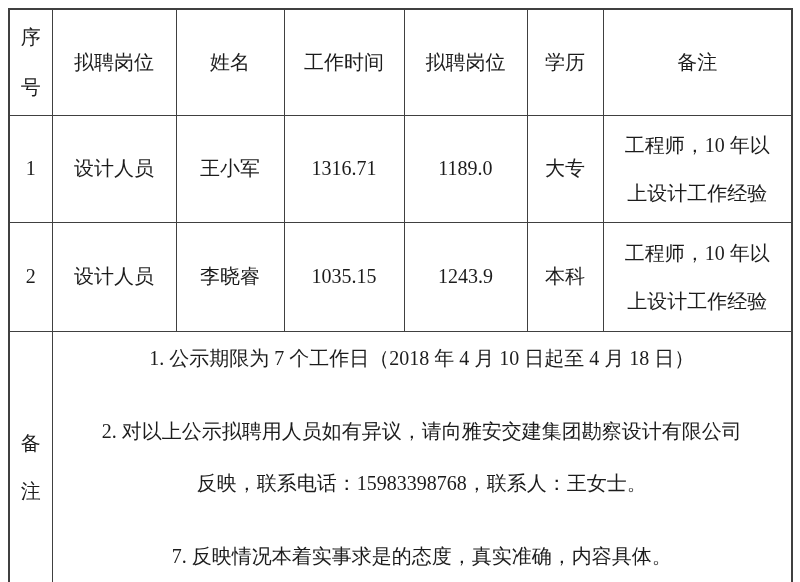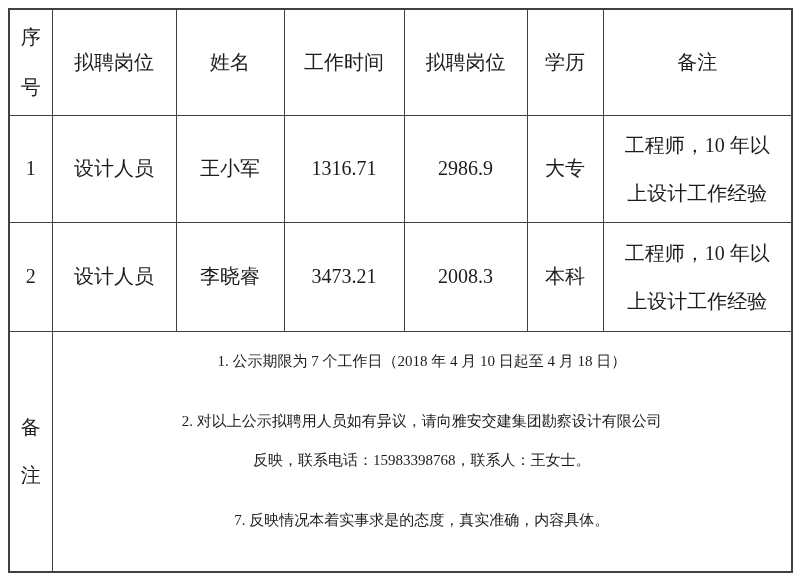--- a/index.html
+++ b/index.html
@@ -54,21 +54,21 @@
     white-space: pre-line;
   }
   .cell-notes {
     text-align: left;
     vertical-align: top;
     padding: 4px 10px 0 8px;
   }
   .cell-notes p {
     margin: 0 0 21px 0;
     line-height: 2.6;
-    font-size: 15px;
+    font-size: 20px;
     white-space: pre-line;
   }
 </style>
 </head>
 <body>
 
 <table class="doc-table">
   <colgroup>
     <col style="width:43px">
     <col style="width:124px">
@@ -88,32 +88,32 @@
     <th>拟聘岗位</th>
     <th>学历</th>
     <th>备注</th>
   </tr>
 
   <tr class="row-data-1">
     <td>1</td>
     <td>设计人员</td>
     <td>王小军</td>
     <td>1316.71</td>
-    <td>2986.9</td>
+    <td>1189.0</td>
     <td>大专</td>
     <td class="cell-remark">工程师，10 年以
 上设计工作经验</td>
   </tr>
 
   <tr class="row-data-2">
     <td>2</td>
     <td>设计人员</td>
     <td>李晓睿</td>
-    <td>3473.21</td>
-    <td>2008.3</td>
+    <td>1035.15</td>
+    <td>1243.9</td>
     <td>本科</td>
     <td class="cell-remark">工程师，10 年以
 上设计工作经验</td>
   </tr>
 
   <tr class="row-foot">
     <th><span class="vlabel vlabel-foot">备注</span></th>
     <td class="cell-notes" colspan="6">
       <p>1. 公示期限为 7 个工作日（2018 年 4 月 10 日起至 4 月 18 日）</p>
       <p>2. 对以上公示拟聘用人员如有异议，请向雅安交建集团勘察设计有限公司

